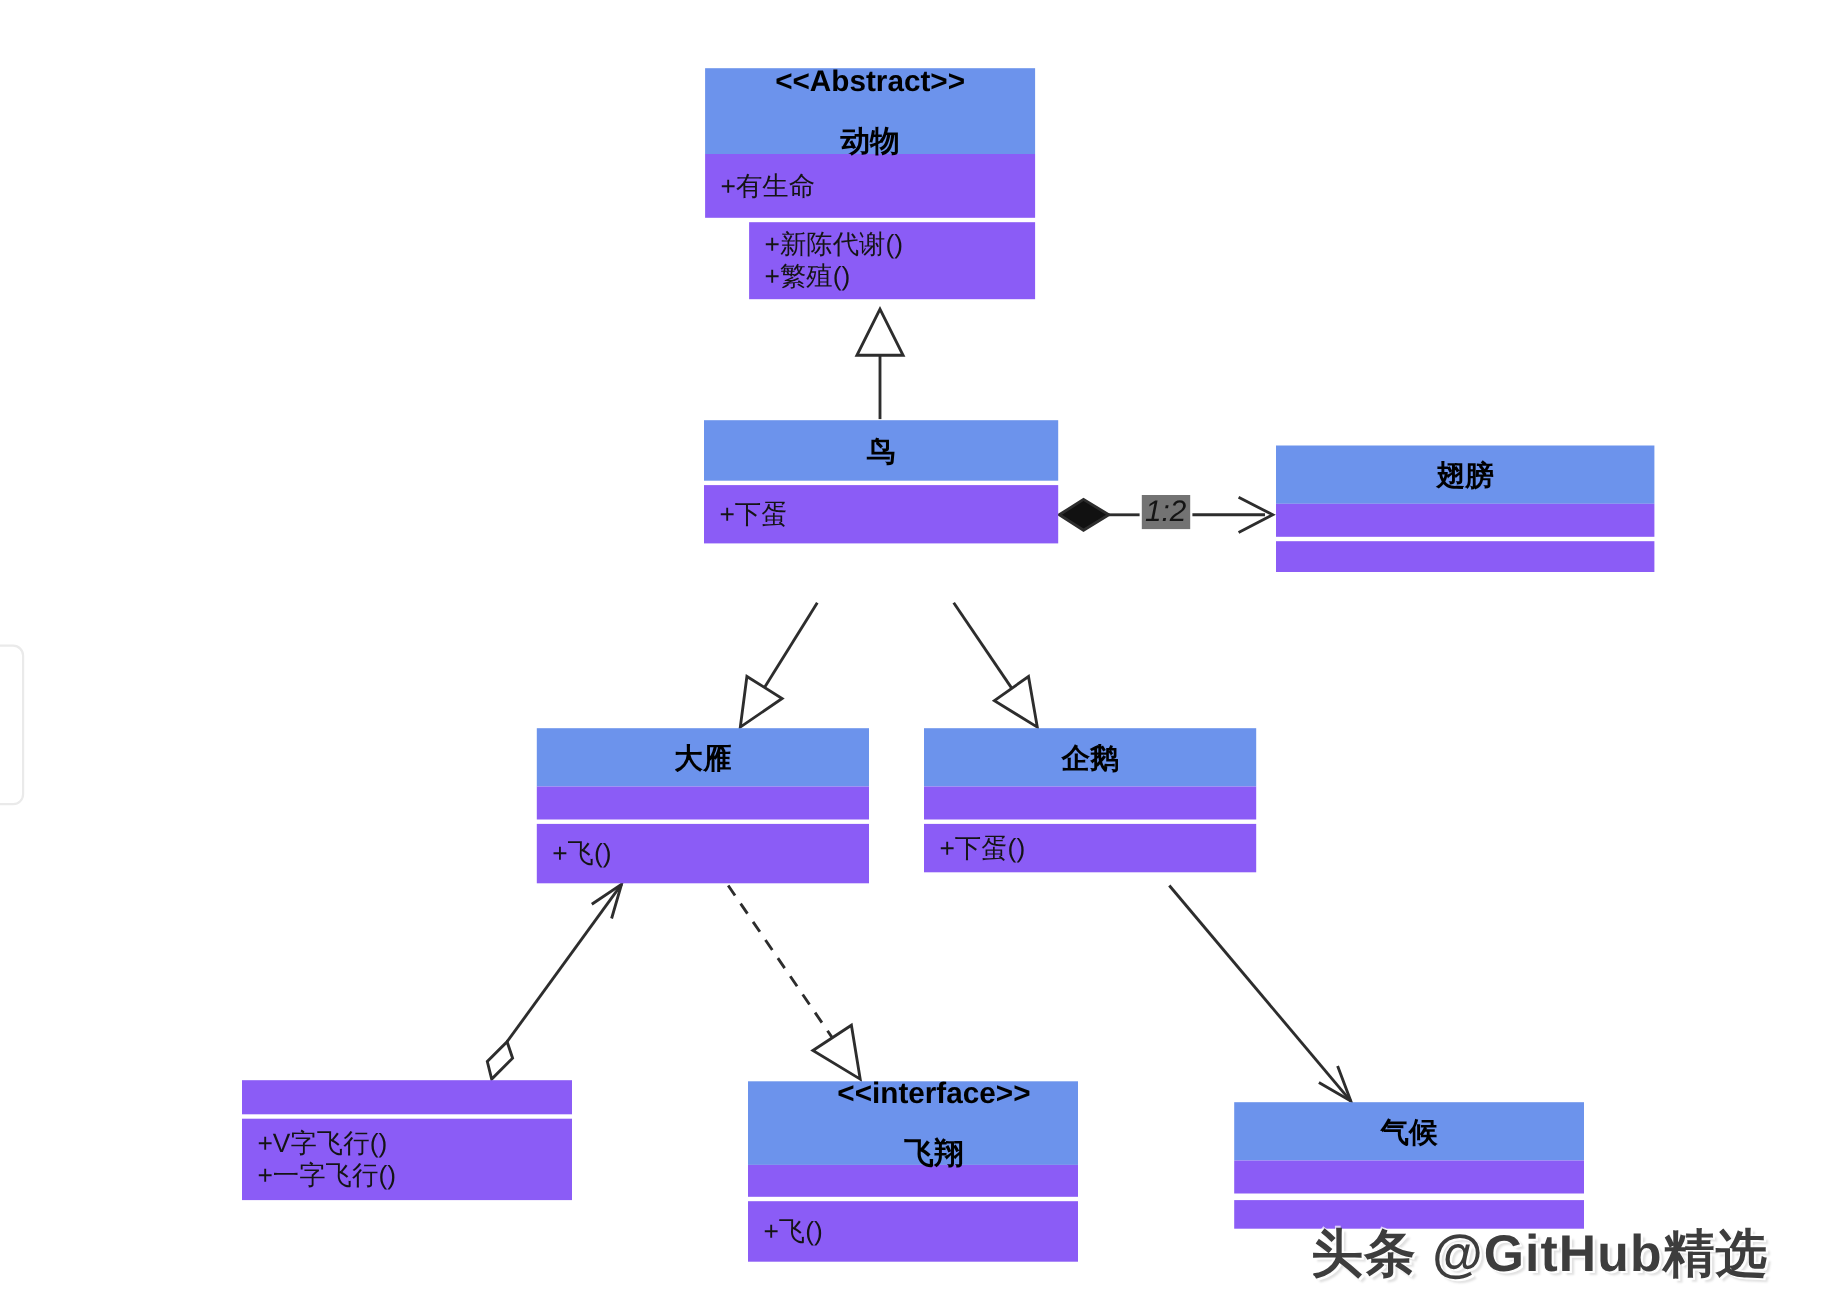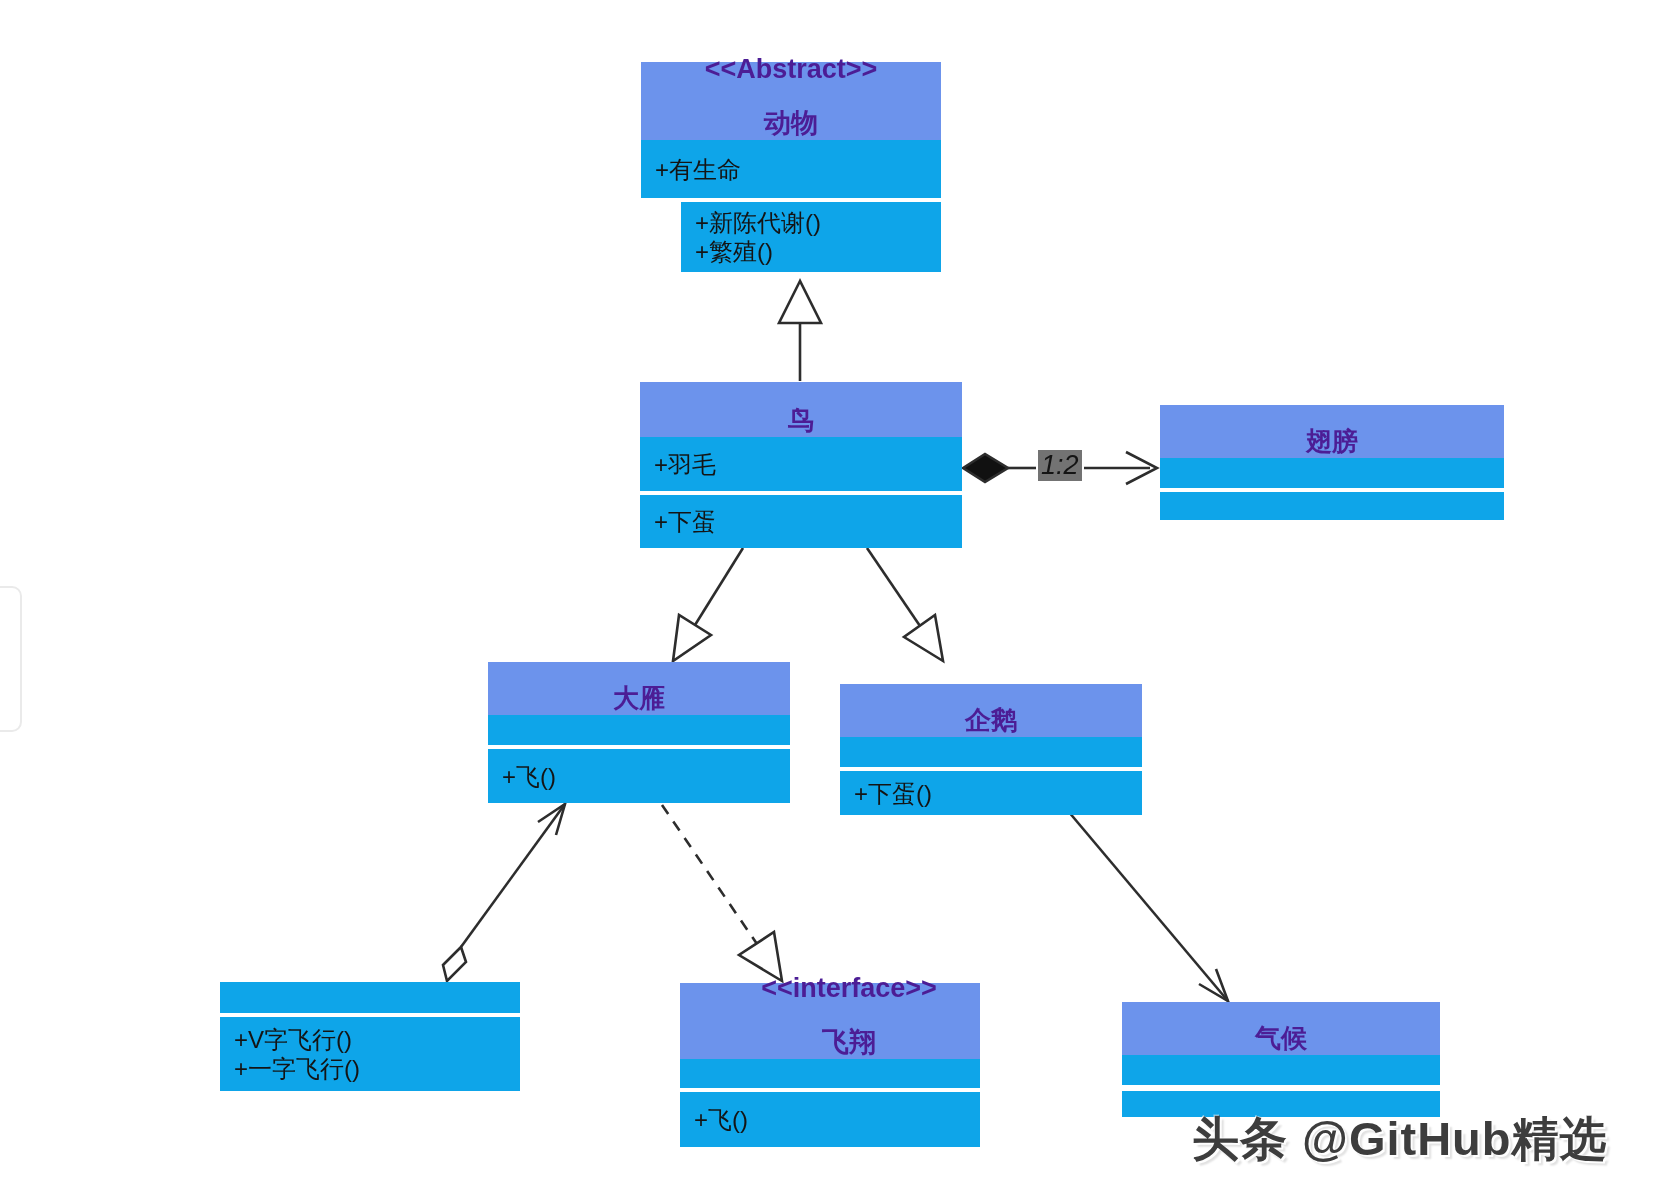--- a/index.html
+++ b/index.html
@@ -9,33 +9,33 @@
     background:#ffffff;
     overflow:hidden;
     font-family:"Liberation Sans", sans-serif;
   }
   .uml-box{
     position:absolute;
     z-index:2;
   }
   .uml-hdr{
     background:#6C93EC;
-    color:#4c1d95;
+    color:#000000;
     font-weight:bold;
     font-size:26px;
     display:flex;
     flex-direction:column;
     align-items:center;
-    justify-content:flex-end;
+    justify-content:center;
     text-align:center;
     line-height:34px;
     gap:20px;
   }
   .uml-sec{
-    background:#0ea5e9;
+    background:#8b5cf6;
     margin-top:0;
     color:#141414;
     font-size:24px;
     display:flex;
     flex-direction:column;
     justify-content:center;
     padding-left:14px;
     box-sizing:border-box;
     line-height:29px;
   }
@@ -95,23 +95,20 @@
     <div class="uml-sec" style="height:70px;margin-left:40px;">
       <div>+新陈代谢()</div>
       <div>+繁殖()</div>
     </div>
   </div>
 
   <div class="uml-box" style="left:640px;top:382px;width:322px;">
     <div class="uml-hdr" style="height:55px;">
       <div>鸟</div>
     </div>
-    <div class="uml-sec" style="height:54px;">
-      <div>+羽毛</div>
-    </div>
     <div class="gap"></div>
     <div class="uml-sec" style="height:53px;">
       <div>+下蛋</div>
     </div>
   </div>
 
   <div class="uml-box" style="left:1160px;top:405px;width:344px;">
     <div class="uml-hdr" style="height:53px;">
       <div>翅膀</div>
     </div>
@@ -124,21 +121,21 @@
     <div class="uml-hdr" style="height:53px;">
       <div>大雁</div>
     </div>
     <div class="uml-sec" style="height:30px;"></div>
     <div class="gap"></div>
     <div class="uml-sec" style="height:54px;">
       <div>+飞()</div>
     </div>
   </div>
 
-  <div class="uml-box" style="left:840px;top:684px;width:302px;">
+  <div class="uml-box" style="left:840px;top:662px;width:302px;">
     <div class="uml-hdr" style="height:53px;">
       <div>企鹅</div>
     </div>
     <div class="uml-sec" style="height:30px;"></div>
     <div class="gap"></div>
     <div class="uml-sec" style="height:44px;">
       <div>+下蛋()</div>
     </div>
   </div>
 

